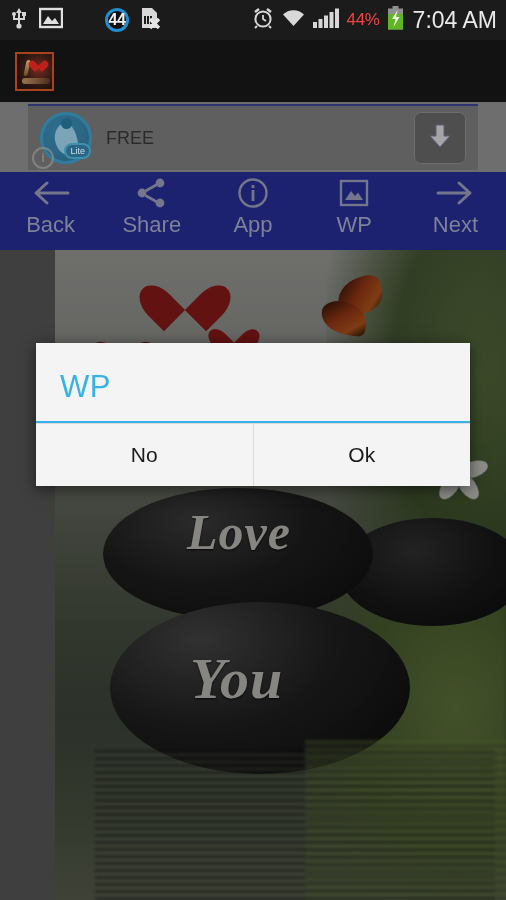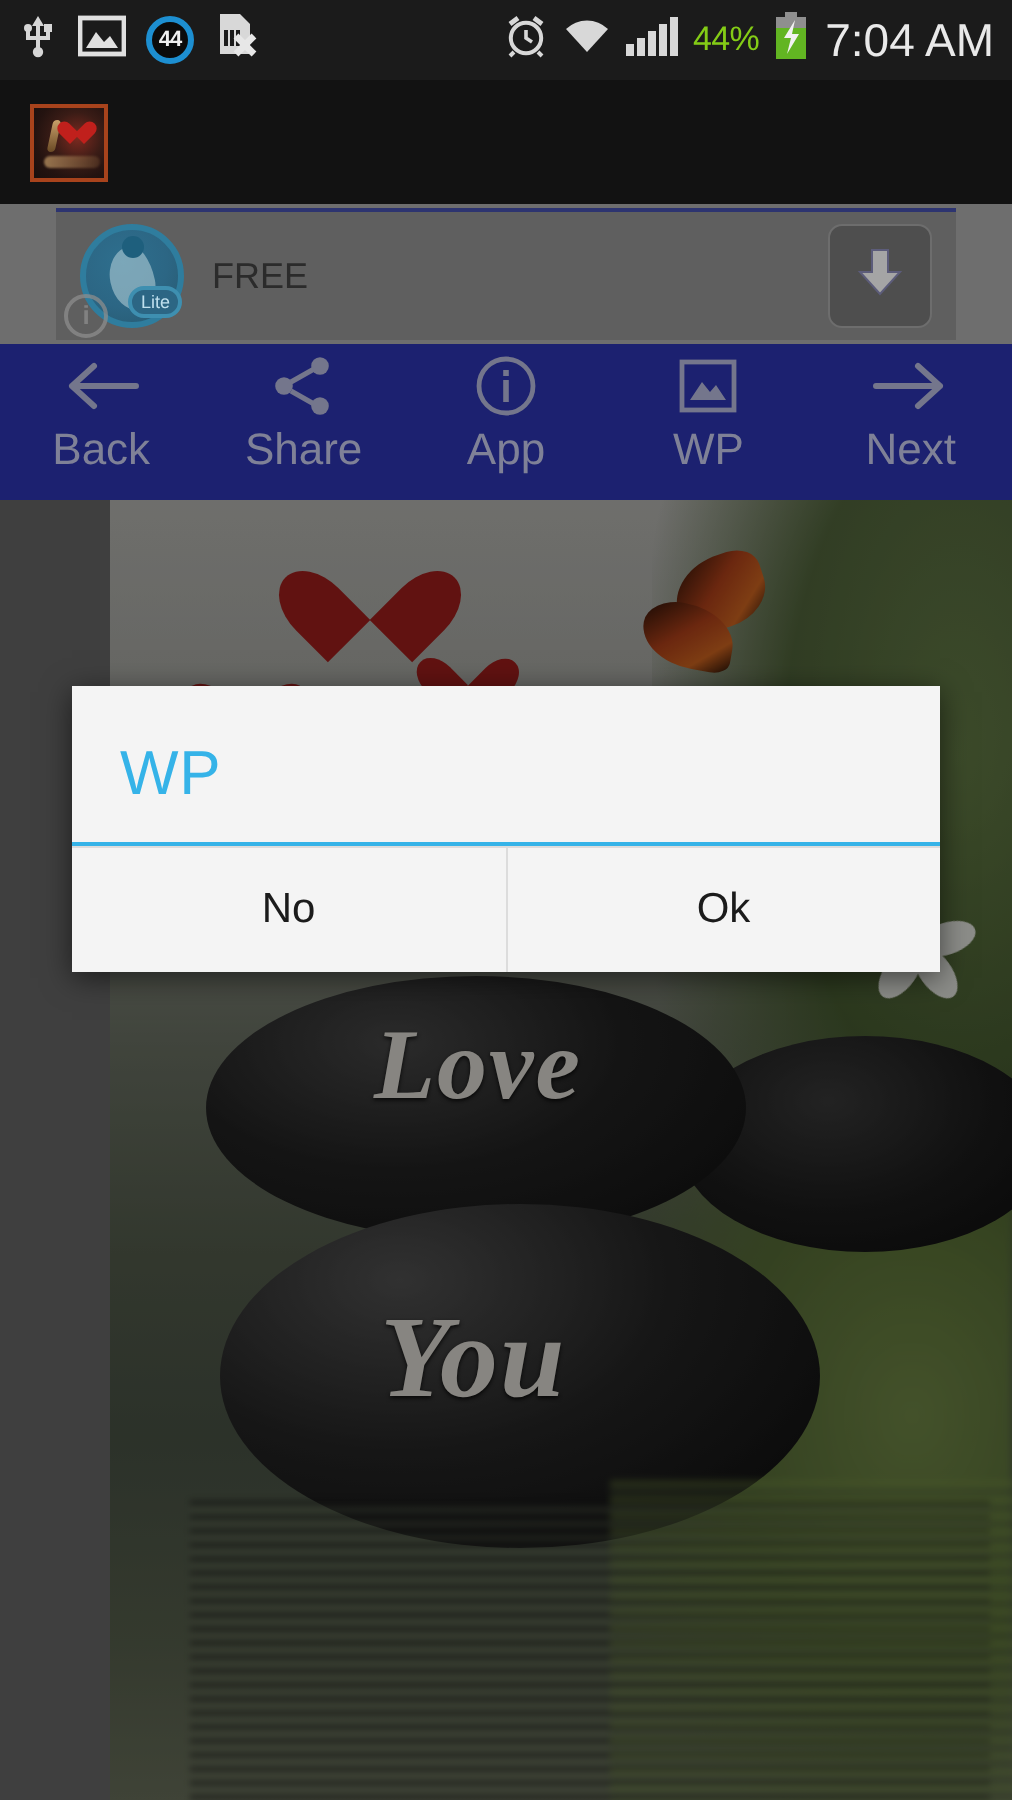--- a/index.html
+++ b/index.html
@@ -16,25 +16,26 @@
     position:absolute; top:0; left:0; width:506px; height:40px;
     background:#1b1b1b;
     display:flex; align-items:center; z-index:60;
   }
   .sb-left{ display:flex; align-items:center; gap:10px; padding-left:9px; }
   .sb-right{ display:flex; align-items:center; gap:7px; margin-left:auto; padding-right:9px; }
   .ico{ display:block; }
   .badge44{
     width:24px; height:24px; border-radius:50%;
     background:#0b0b0b; border:3px solid #1d8fd1;
-    color:#f0f0f0; font-size:11px; font-weight:bold;
+    color:#f0f0f0; font-size:16px; font-weight:bold;
     display:flex; align-items:center; justify-content:center;
     letter-spacing:-0.5px;
-  }
-  .pct{ color:#84cc16; font-size:17px; letter-spacing:-0.3px; }
+    margin-left:32px;
+  }
+  .pct{ color:#ef4444; font-size:17px; letter-spacing:-0.3px; }
   .clock{ color:#e9e9e9; font-size:23px; letter-spacing:0px; margin-left:2px; }
 
   
   .appbar{
     position:absolute; top:40px; left:0; width:506px; height:62px;
     background:#121212; display:flex; align-items:center; z-index:55;
   }
   .app-icon{
     width:39px; height:39px; margin-left:15px;
     border:2px solid #a8431c;

